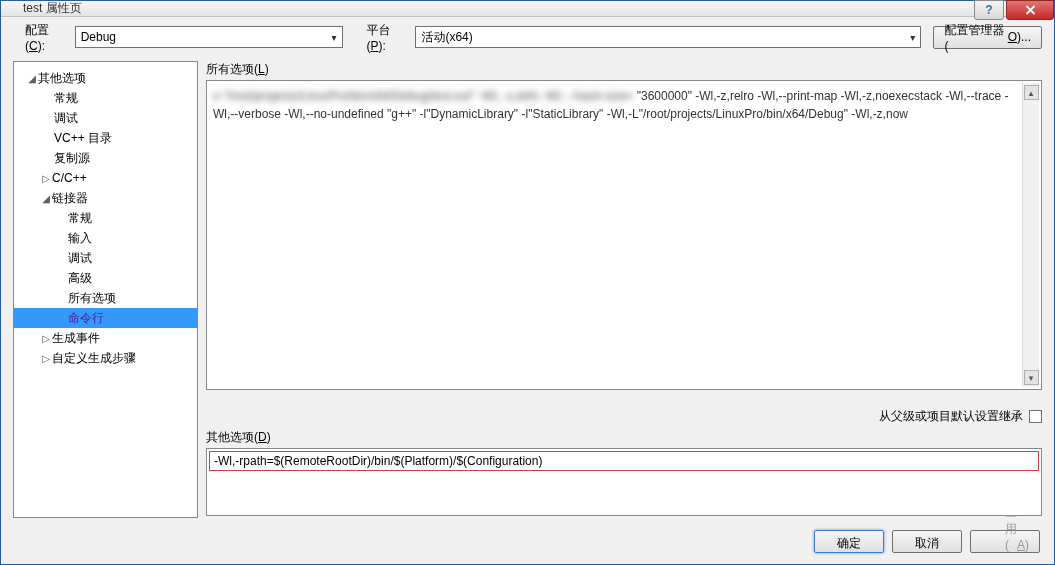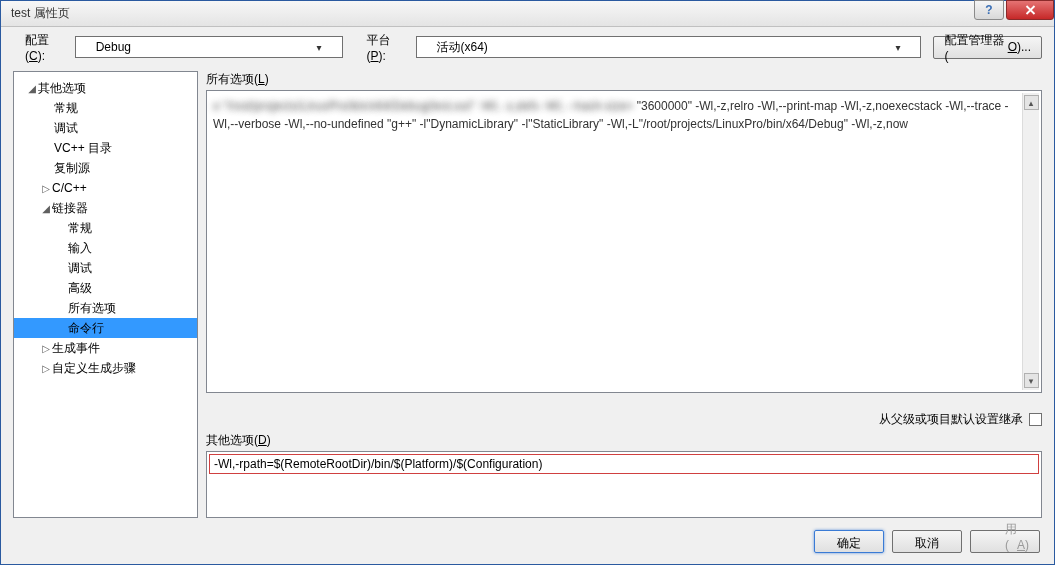--- a/index.html
+++ b/index.html
@@ -1,40 +1,40 @@
 <!DOCTYPE html>
 <html><head>
 <meta charset="utf-8">
 <style>
   * { box-sizing: border-box; margin: 0; padding: 0; font-family: "Microsoft YaHei", "Segoe UI", Tahoma, sans-serif; font-size: 12px; }
   html, body { width: 1055px; height: 565px; overflow: hidden; background: #fff; }
 
   .window { width: 1055px; height: 565px; border: 1px solid #2a5aa0; display: flex; flex-direction: column; background: #f0f0f0; }
 
-  .titlebar { height: 26px; background: linear-gradient(to bottom, #f7f7f7, #e4e4e4); display: flex; align-items: center; padding-left: 10px; border-bottom: 1px solid #c0c0c0; justify-content: space-between; }
+  .titlebar { height: 16px; background: linear-gradient(to bottom, #f7f7f7, #e4e4e4); display: flex; align-items: center; padding-left: 22px; border-bottom: 1px solid #c0c0c0; justify-content: space-between; }
   .titlebar-text { flex: 1; color: #333; }
   .win-btns { display: flex; height: 100%; }
   .win-btn { width: 30px; height: 20px; margin-top: -1px; display: flex; align-items: center; justify-content: center; border: 1px solid #8a8a8a; background: linear-gradient(to bottom, #f5f5f5, #d8d8d8); font-family: "Segoe UI Symbol", sans-serif; }
   .win-btn.help { width: 30px; border-radius: 0 0 3px 3px; margin-right: 2px; }
   .win-btn.close { width: 48px; background: linear-gradient(to bottom, #e57373, #c62828); color: #fff; border-color: #8a2a2a; border-radius: 0 0 3px 3px; }
   .win-btn svg { display: block; }
 
   .toolbar { height: 40px; display: flex; align-items: center; padding: 0 12px; gap: 6px; margin-left: 12px; }
   .lbl { color: #000; }
-  .combo { height: 22px; border: 1px solid #707070; background: #fff; padding: 0 20px; display: flex; align-items: center; justify-content: space-between; }
+  .combo { height: 22px; border: 1px solid #707070; background: #fff; padding: 0 5px; display: flex; align-items: center; justify-content: space-between; }
   .combo .arrow { font-size: 10px; color: #333; }
   .combo-config { width: 270px; }
   .combo-platform { width: 510px; gap: 28px; }
   .btn { height: 23px; border: 1px solid #707070; background: linear-gradient(to bottom, #f5f5f5, #e0e0e0); padding: 0 10px; display: flex; align-items: center; border-radius: 2px; cursor: default; }
 
   .main { flex: 1; display: flex; padding: 4px 12px 0 12px; gap: 8px; min-height: 0; }
 
   .tree { width: 185px; border: 1px solid #828790; background: #fff; padding: 6px 0; overflow: auto; }
   .tree-item { height: 20px; display: flex; align-items: center; padding-left: 8px; cursor: default; white-space: nowrap; }
-  .tree-item.selected { background: #3399ff; color: #000000; }
+  .tree-item.selected { background: #3399ff; color: #4c1d95; }
   .tree-item .tw { width: 12px; display: inline-block; text-align: center; font-size: 10px; color: #606060; }
   .tree-item .indent { display: inline-block; }
 
   .right { flex: 1; display: flex; flex-direction: column; min-width: 0; }
   .group-label { margin-bottom: 2px; }
   .all-options { height: 310px; border: 1px solid #828790; background: #fff; position: relative; padding: 6px 24px 6px 6px; margin-bottom: 18px; overflow: hidden; }
   .all-options .content { line-height: 18px; word-break: break-all; color: #333; }
   .blur { color: transparent; text-shadow: 0 0 6px rgba(60,60,60,0.9); user-select: none; }
   .sb-track { position: absolute; right: 2px; top: 2px; bottom: 2px; width: 17px; background: #f0f0f0; border-left: 1px solid #dcdcdc; display: flex; flex-direction: column; justify-content: space-between; align-items: center; padding: 2px 0; }
   .sb-btn { width: 15px; height: 15px; background: #e4e4e4; border: 1px solid #b0b0b0; display: flex; align-items: center; justify-content: center; font-size: 9px; color: #555; }

